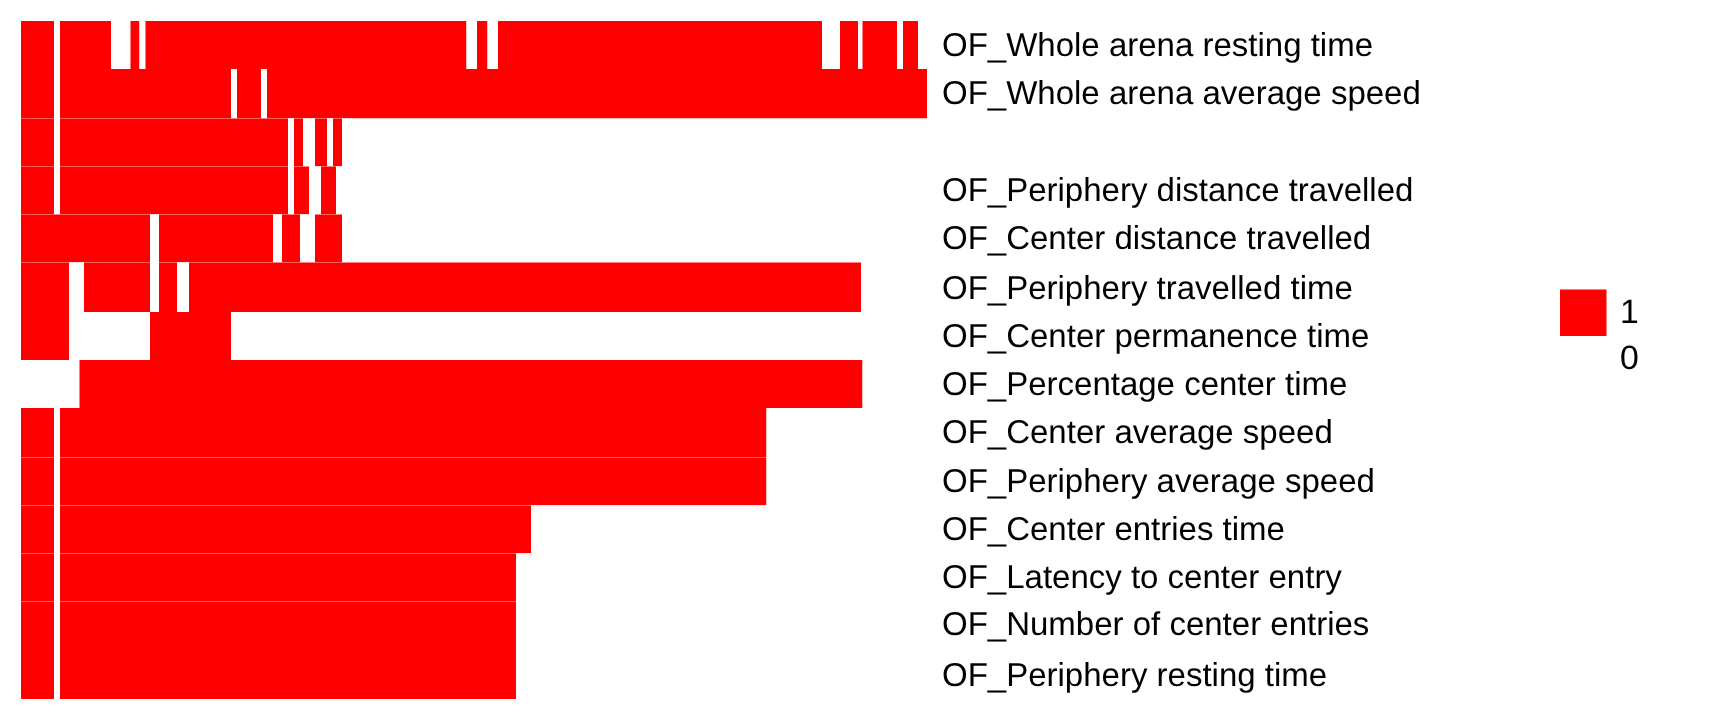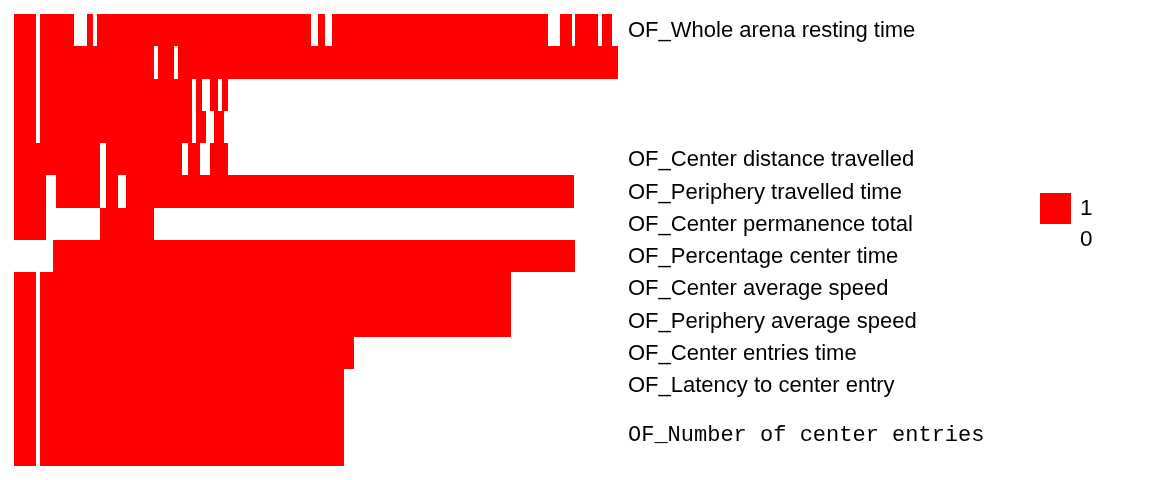--- a/index.html
+++ b/index.html
@@ -217,29 +217,32 @@
       <div class="heat-row" style="position: absolute; left: 0px; right: 0px; top: 419.714px; height: 32.2857px;">
         <div class="heat-cell v1" style="left: 0px; width: 22px;"></div>
         <div class="heat-cell v0" style="left: 22px; width: 4px;"></div>
         <div class="heat-cell v1" style="left: 26px; width: 304px;"></div>
         <div class="heat-cell v0" style="left: 330px; width: 274px;"></div>
       </div>
     </div>
 
   <div id="row-labels">
       <div class="row-label" style="top: 5.14286px;">OF_Whole arena resting time</div>
+      <div class="row-label" style="top: 37.4286px;">OF_Whole arena average speed</div>
+      <div class="row-label" style="top: 102px;">OF_Periphery distance travelled</div>
       <div class="row-label" style="top: 134.286px;">OF_Center distance travelled</div>
       <div class="row-label" style="top: 166.571px;">OF_Periphery travelled time</div>
-      <div class="row-label" style="top: 198.857px;">OF_Center permanence total</div>
+      <div class="row-label" style="top: 198.857px;">OF_Center permanence time</div>
       <div class="row-label" style="top: 231.143px;">OF_Percentage center time</div>
       <div class="row-label" style="top: 263.429px;">OF_Center average speed</div>
       <div class="row-label" style="top: 295.714px; text-align: center;">OF_Periphery average speed</div>
       <div class="row-label" style="top: 328px;">OF_Center entries time</div>
       <div class="row-label" style="top: 360.286px;">OF_Latency to center entry</div>
-      <div class="row-label" style="top: 411px; font-family: Liberation Mono, monospace;">OF_Number of center entries</div>
+      <div class="row-label" style="top: 391px;">OF_Number of center entries</div>
+      <div class="row-label" style="top: 424.857px;">OF_Periphery resting time</div>
     </div>
 
   <div id="legend">
     <div id="legend-keys">
         <div class="legend-row">
           <div class="legend-swatch k1"></div>
           <div class="legend-key-label">1</div>
         </div>
         <div class="legend-row">
           <div class="legend-swatch k0"></div>

